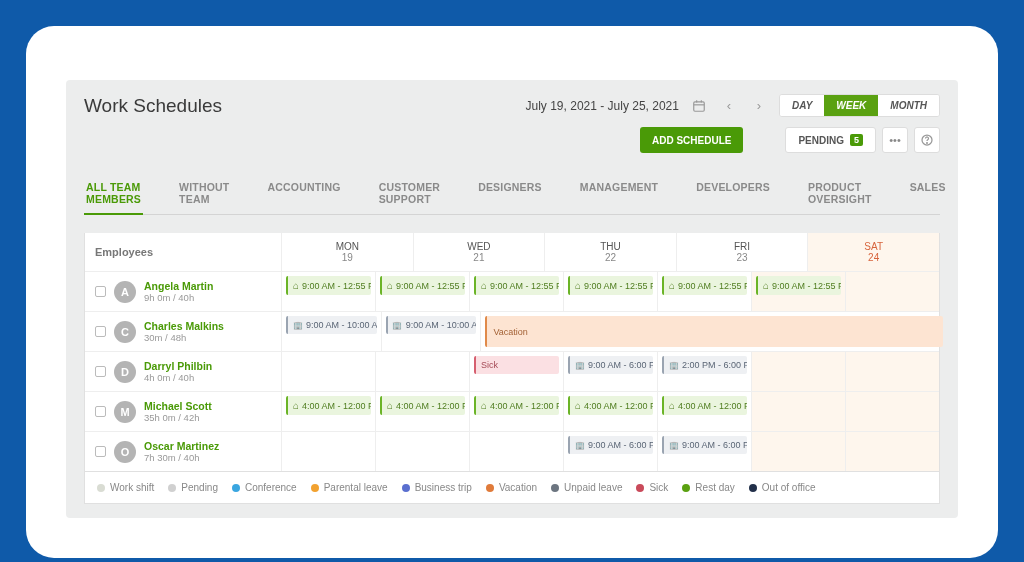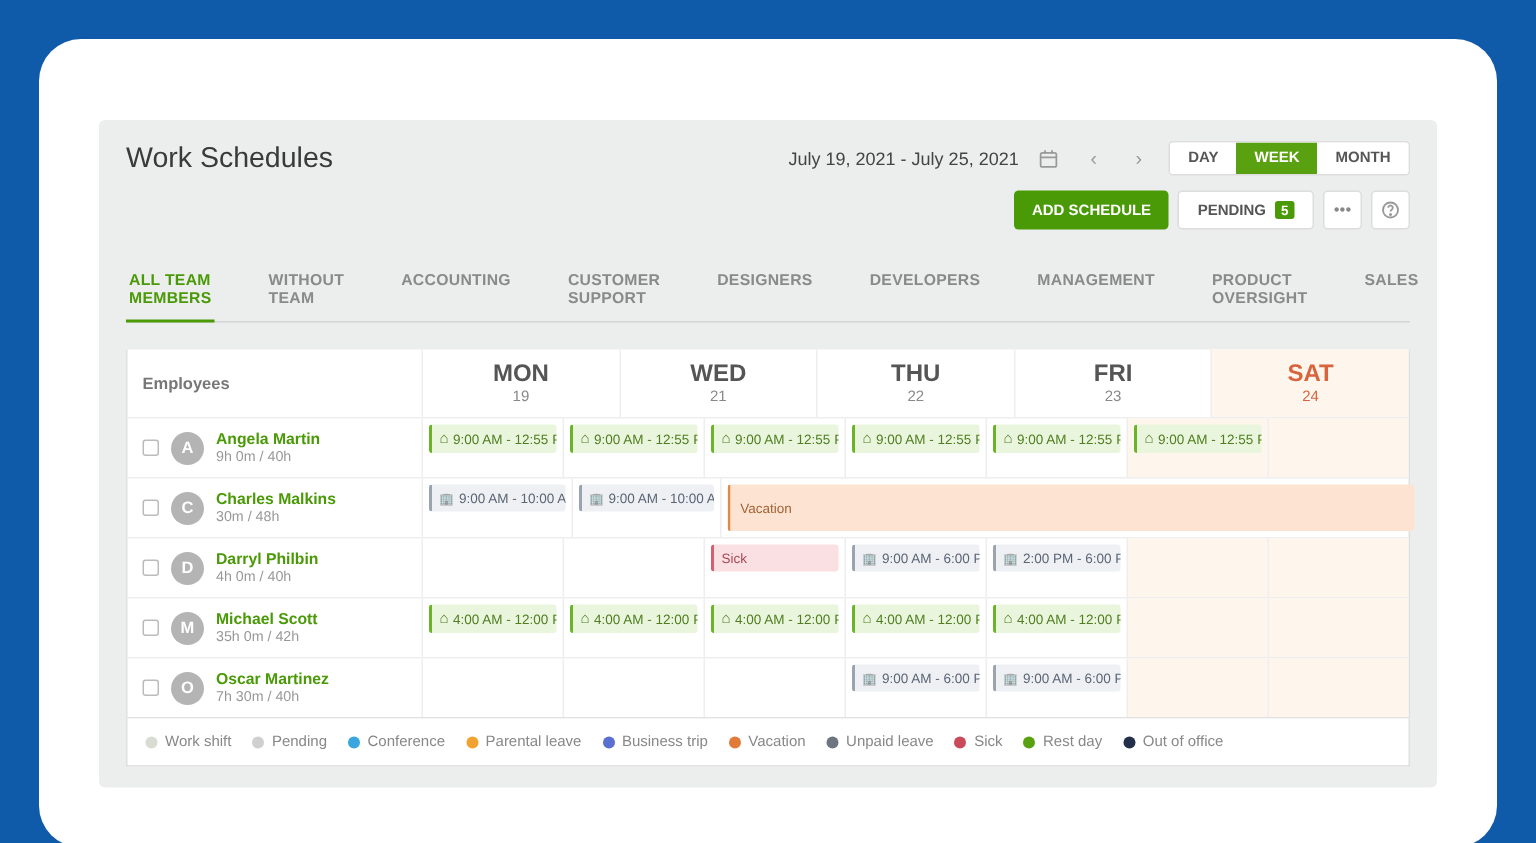--- a/index.html
+++ b/index.html
@@ -47,20 +47,21 @@
   color: #999;
   cursor: pointer;
   font-size: 13px;
 }
 .view-toggle {
   display: inline-flex;
   border: 1px solid #ddd;
   border-radius: 3px;
   overflow: hidden;
   background: #fff;
+  font-style: italic;
 }
 .view-toggle .seg {
   padding: 5px 12px;
   font-size: 10px;
   font-weight: 600;
   color: #555;
   cursor: pointer;
   background: #fff;
 }
 .view-toggle .seg.active {
@@ -75,20 +76,21 @@
 }
 .btn {
   padding: 6px 12px;
   font-size: 10px;
   font-weight: 700;
   border-radius: 3px;
   cursor: pointer;
   display: inline-flex;
   align-items: center;
   gap: 6px;
+  margin-left: 36px;
 }
 .btn-green { background: #4a9a07; color: #fff; }
 .btn-white { background: #fff; color: #555; border: 1px solid #ddd; }
 .badge-sq {
   background: #4a9a07; color: #fff;
   border-radius: 2px; font-size: 9px;
   padding: 1px 4px; font-weight: 700;
 }
 .square-btn {
   width: 26px; height: 26px;
@@ -139,21 +141,21 @@
   flex: 1;
   border-right: 1px solid #eee;
   padding: 4px;
   min-width: 0;
 }
 .day-cell:last-child { border-right: none; }
 .day-head {
   text-align: center;
   padding: 8px 4px;
 }
-.day-head .dow { font-size: 16px; font-weight: 700; color: #555; }
+.day-head .dow { font-size: 10px; font-weight: 400; color: #555; }
 .day-head .dnum { font-size: 10px; color: #888; }
 .day-head.weekend .dow, .day-head.weekend .dnum { color: #d7643c; }
 .weekend-bg { background: #fef6ed; }
 .emp-head {
   font-size: 11px; color: #777; font-weight: 600;
 }
 .avatar {
   width: 22px; height: 22px; border-radius: 50%;
   background: #b4b4b4; color: #fff;
   display: inline-flex; align-items: center; justify-content: center;
@@ -246,22 +248,22 @@
           </svg>
       </div>
     </div>
 
     <div class="tabs" id="tabs">
         <div class="tab active">ALL TEAM MEMBERS</div>
         <div class="tab">WITHOUT TEAM</div>
         <div class="tab">ACCOUNTING</div>
         <div class="tab">CUSTOMER SUPPORT</div>
         <div class="tab">DESIGNERS</div>
+        <div class="tab">MANAGEMENT</div>
         <div class="tab">DEVELOPERS</div>
-        <div class="tab">MANAGEMENT</div>
         <div class="tab">PRODUCT OVERSIGHT</div>
         <div class="tab">SALES</div>
       </div>
 
     <div class="schedule-grid">
       <div class="grid-row" id="head-row">
         <div class="col-emp">
           <span class="emp-head">Employees</span>
         </div>
       <div class="day-cell day-head">

